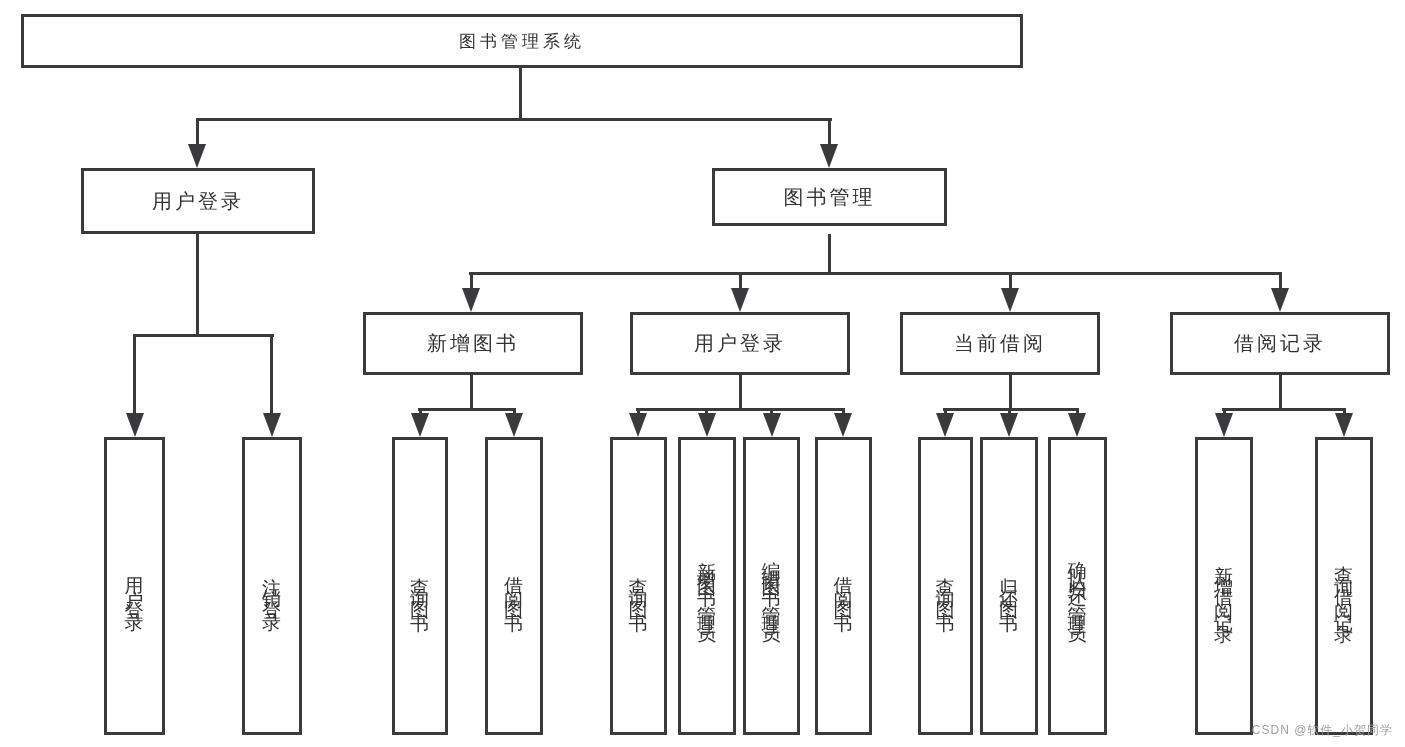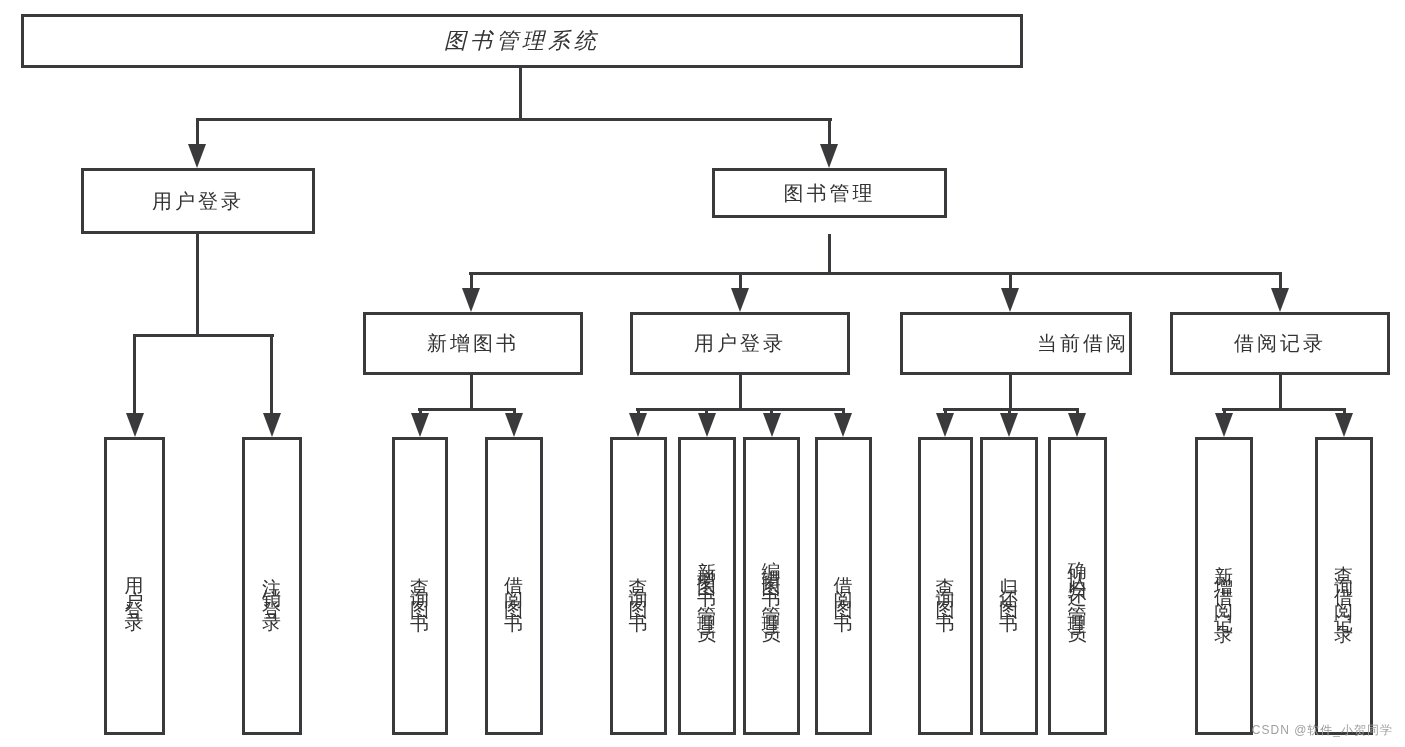--- a/index.html
+++ b/index.html
@@ -18,21 +18,21 @@
     overflow:hidden;
   }
   .box{
     position:absolute;
     box-sizing:border-box;
     border:3px solid var(--line);
     background:#fff;
     display:flex;align-items:center;justify-content:center;
   }
   .hlabel{font-size:20px;letter-spacing:3px;white-space:nowrap;}
-  .root-label{font-size:22px;letter-spacing:4px;font-style:italic;}
+  .root-label{font-size:17px;letter-spacing:4px;}
   .vbox .vtext{
     writing-mode:vertical-rl;
     text-orientation:mixed;
     font-size:19px;
     line-height:1;
     letter-spacing:12px;
   }
   .vbox .vtext.dense{letter-spacing:9px;}
   .line{position:absolute;background:var(--line);}
   .arrow{
@@ -62,21 +62,21 @@
   <div class="line" style="left:519px;top:68px;width:3px;height:50px;"></div>
   <div class="line" style="left:196px;top:118px;width:636px;height:3px;"></div>
   <div class="line" style="left:196px;top:118px;width:3px;height:28px;"></div>
   <div class="arrow" style="left:188px;top:144px;"></div>
   <div class="line" style="left:828px;top:118px;width:3px;height:28px;"></div>
   <div class="arrow" style="left:820px;top:144px;"></div>
 
   <div class="box" style="left:81px;top:168px;width:234px;height:66px;">
     <span class="hlabel">用户登录</span>
   </div>
-  <div class="box" style="left:712px;top:168px;width:235px;height:50px;">
+  <div class="box" style="left:712px;top:168px;width:235px;height:58px;">
     <span class="hlabel">图书管理</span>
   </div>
 
   <div class="line" style="left:196px;top:234px;width:3px;height:103px;"></div>
   <div class="line" style="left:133px;top:334px;width:141px;height:3px;"></div>
   <div class="line" style="left:133px;top:334px;width:3px;height:81px;"></div>
   <div class="arrow" style="left:126px;top:413px;"></div>
   <div class="line" style="left:270px;top:334px;width:3px;height:81px;"></div>
   <div class="arrow" style="left:263px;top:413px;"></div>
 
@@ -90,21 +90,21 @@
   <div class="arrow" style="left:1001px;top:288px;"></div>
   <div class="line" style="left:1279px;top:272px;width:3px;height:18px;"></div>
   <div class="arrow" style="left:1271px;top:288px;"></div>
 
   <div class="box" style="left:363px;top:312px;width:220px;height:63px;">
     <span class="hlabel">新增图书</span>
   </div>
   <div class="box" style="left:630px;top:312px;width:220px;height:63px;">
     <span class="hlabel">用户登录</span>
   </div>
-  <div class="box" style="left:900px;top:312px;width:232px;height:63px;justify-content:flex-end;">
+  <div class="box" style="left:900px;top:312px;width:200px;height:63px;">
     <span class="hlabel">当前借阅</span>
   </div>
   <div class="box" style="left:1170px;top:312px;width:220px;height:63px;">
     <span class="hlabel">借阅记录</span>
   </div>
 
   <div class="line" style="left:470px;top:375px;width:3px;height:36px;"></div>
   <div class="line" style="left:739px;top:375px;width:3px;height:36px;"></div>
   <div class="line" style="left:1009px;top:375px;width:3px;height:36px;"></div>
   <div class="line" style="left:1279px;top:375px;width:3px;height:36px;"></div>

